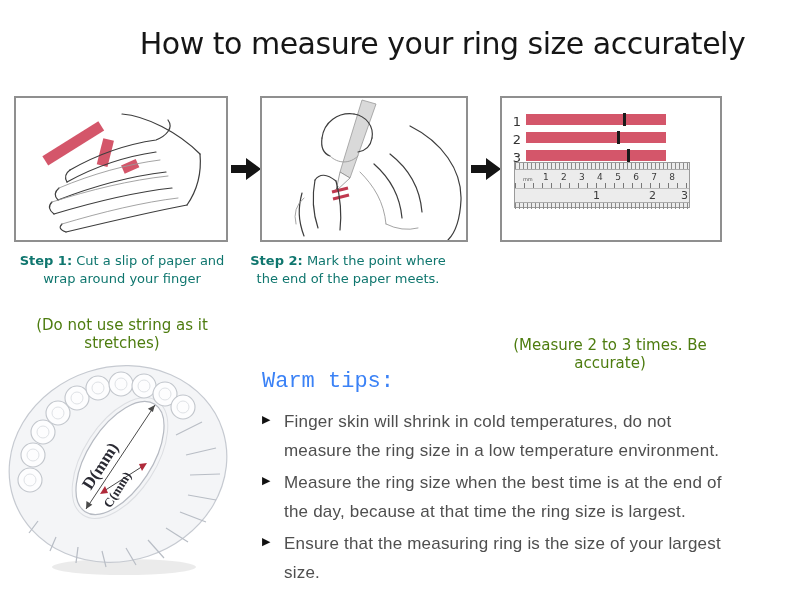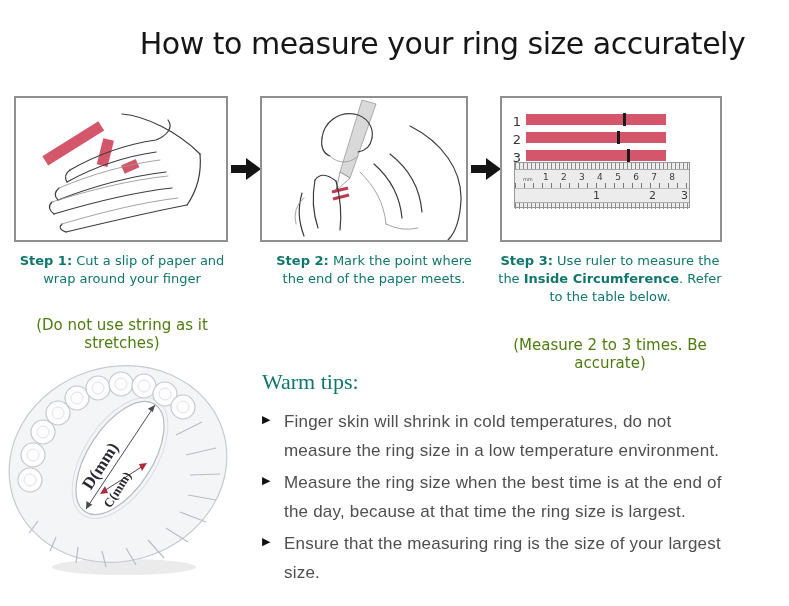--- a/index.html
+++ b/index.html
@@ -20,21 +20,21 @@
   .panel-3{left:500px;width:222px;}
   .panel-arrow{position:absolute;top:157px;width:30px;height:24px;}
   .arrow-1{left:231px;}
   .arrow-2{left:471px;}
   .caption{
     position:absolute;top:252px;font-size:13px;line-height:1.38;color:#0f766e;
     text-align:center;
   }
   .caption b{font-weight:bold;}
   .cap-1{left:12px;width:220px;}
-  .cap-2{left:266px;width:216px;}
+  .cap-2{left:240px;width:216px;}
   .cap-3{left:494px;width:232px;}
   .note{
     position:absolute;font-size:15px;color:#4d7c0f;text-align:center;
   }
   .note-1{left:8px;top:316px;width:228px;}
   .note-3{left:488px;top:316px;width:244px;margin-top:20px;}
 
   
   .strip-row{position:absolute;height:11px;}
   .strip-label{
@@ -61,22 +61,22 @@
   .ruler-caption{
     position:absolute;left:40px;top:120px;width:176px;text-align:center;
     font-size:16px;color:#1d1d1d;font-weight:400;letter-spacing:-0.3px;
   }
 
   
   .ring-figure{position:absolute;left:4px;top:362px;width:236px;height:220px;}
 
   
   .tips-heading{
-    position:absolute;left:262px;top:369px;font-family:Liberation Serif, serif;
-    font-size:22px;color:#0f766e;font-weight:400;
+    position:absolute;left:262px;top:369px;font-family:Liberation Mono, monospace;
+    font-size:22px;color:#3b82f6;font-weight:400;
   }
   .tips-list{
     position:absolute;left:262px;top:407px;width:478px;
     font-family:"Liberation Sans",sans-serif;font-size:17px;color:#4f4f4f;
   }
   .tip-item{display:flex;margin-bottom:3px;}
   .tip-marker{width:22px;font-size:11px;color:#111;padding-top:6px;flex:none;}
   .tip-text{flex:1;line-height:29px;letter-spacing:0.2px;}
 
   .sketch-line{fill:none;stroke:#3d3d3d;stroke-width:1.2;stroke-linecap:round;}
@@ -197,24 +197,20 @@
     </div>
   </div>
 
   <div class="caption cap-1">
     <b>Step 1:</b>
     <span>Cut a slip of paper and wrap around your finger</span>
   </div>
   <div class="caption cap-2">
     <b>Step 2:</b>
     <span>Mark the point where the end of the paper meets.</span>
-  </div>
-  <div class="caption cap-3">
-    <b>Step 3:</b>
-    <span>Use ruler to measure the the </span><b>Inside Circumference</b><span>. Refer to the table below.</span>
   </div>
 
   <div class="note note-1">(Do not use string as it stretches)</div>
   <div class="note note-3">(Measure 2 to 3 times. Be accurate)</div>
 
   <svg class="ring-figure" viewBox="0 0 236 220">
     <ellipse cx="120" cy="205" rx="72" ry="8" fill="rgba(0,0,0,0.08)"></ellipse>
     <g>
       <ellipse cx="114" cy="102" transform="rotate(-18 114 102)" rx="110" ry="97" fill="#f4f5f7" stroke="#c6cad1" stroke-width="1.2"></ellipse>
       <ellipse cx="116" cy="96" transform="rotate(-57 116 96)" rx="64" ry="32" fill="#ffffff" stroke="#b6bac2" stroke-width="1.2"></ellipse>

